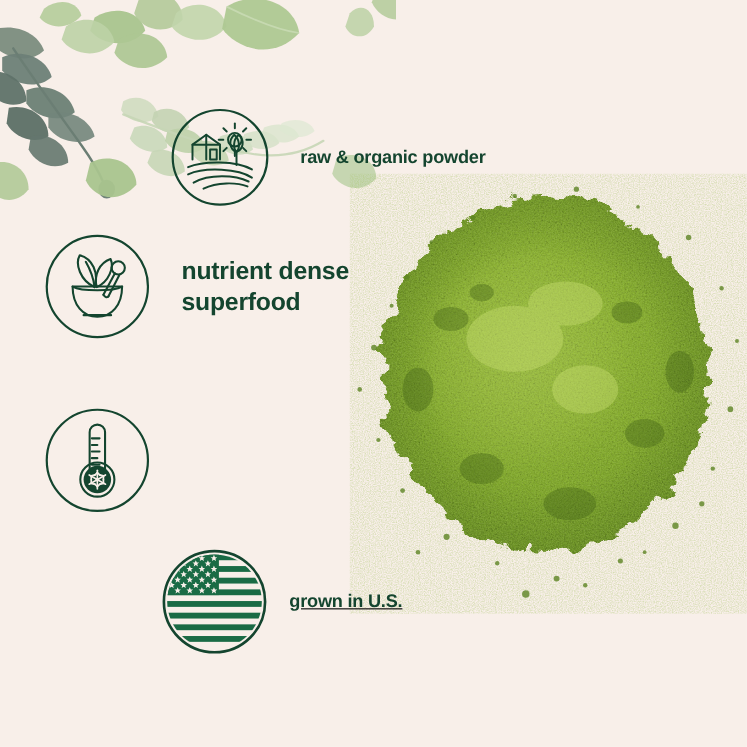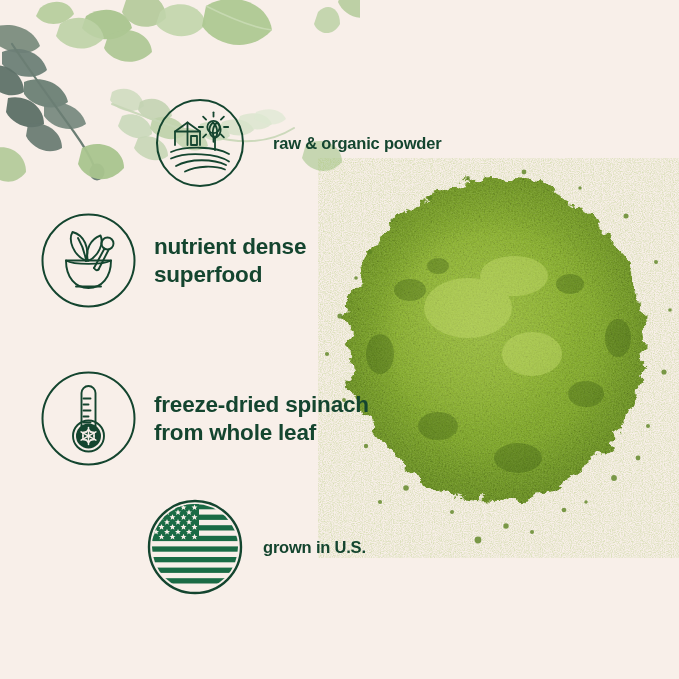--- a/index.html
+++ b/index.html
@@ -56,26 +56,26 @@
     letter-spacing: -0.2px;
     white-space: pre-line;
   }
   .label-sm { font-size: 16.5px; line-height: 1.25; }
   .label-lg { font-size: 22.5px; line-height: 1.22; }
 
   #feature-raw      { left: 155px; top: 98px;  }
   #feature-raw .feature-label { margin-left: 28px; }
 
   #feature-nutrient { left: 40px;  top: 212px; }
-  #feature-nutrient .feature-label { margin-left: 17px; }
+  #feature-nutrient .feature-label { margin-left: 28px; }
 
   #feature-freeze   { left: 40px;  top: 370px; }
   #feature-freeze .feature-label { margin-left: 17px; }
 
-  #feature-grown    { left: 145px; top: 497px; }
+  #feature-grown    { left: 145px; top: 497px; text-decoration: underline; }
   #feature-grown .feature-label { margin-left: 18px; }
 </style>
 </head>
 <body>
 
 <div id="canvas">
 
   <div id="leaf-layer">
     <svg width="360" height="230" viewBox="0 0 360 230" xmlns="http://www.w3.org/2000/svg">
       <g>
@@ -341,22 +341,20 @@
           <path d="M54.1 69.4 l -0.1 -3.7"></path>
             <path d="M54.1 69.4 l -3.6 0.9"></path>
           <path d="M42.9 69.4 l 3.6 0.9"></path>
             <path d="M42.9 69.4 l 0.1 -3.7"></path>
           <path d="M54.1 62.6 l -3.6 -0.9"></path>
             <path d="M54.1 62.6 l -0.1 3.7"></path>
           <circle cx="48.5" cy="66" r="1.7" fill="#f8efe9" stroke="none"></circle>
         </g>
       </svg>
     </div>
-    <div class="feature-label label-lg">freeze-dried spinach
-from whole leaf</div>
   </div>
 
   <div class="feature" id="feature-grown">
     <div class="icon-badge">
       <svg width="100" height="100" viewBox="0 0 100 100" xmlns="http://www.w3.org/2000/svg">
         <defs>
           <clipPath id="flagCircle">
             <circle cx="50" cy="50" r="43"></circle>
           </clipPath>
         </defs>

